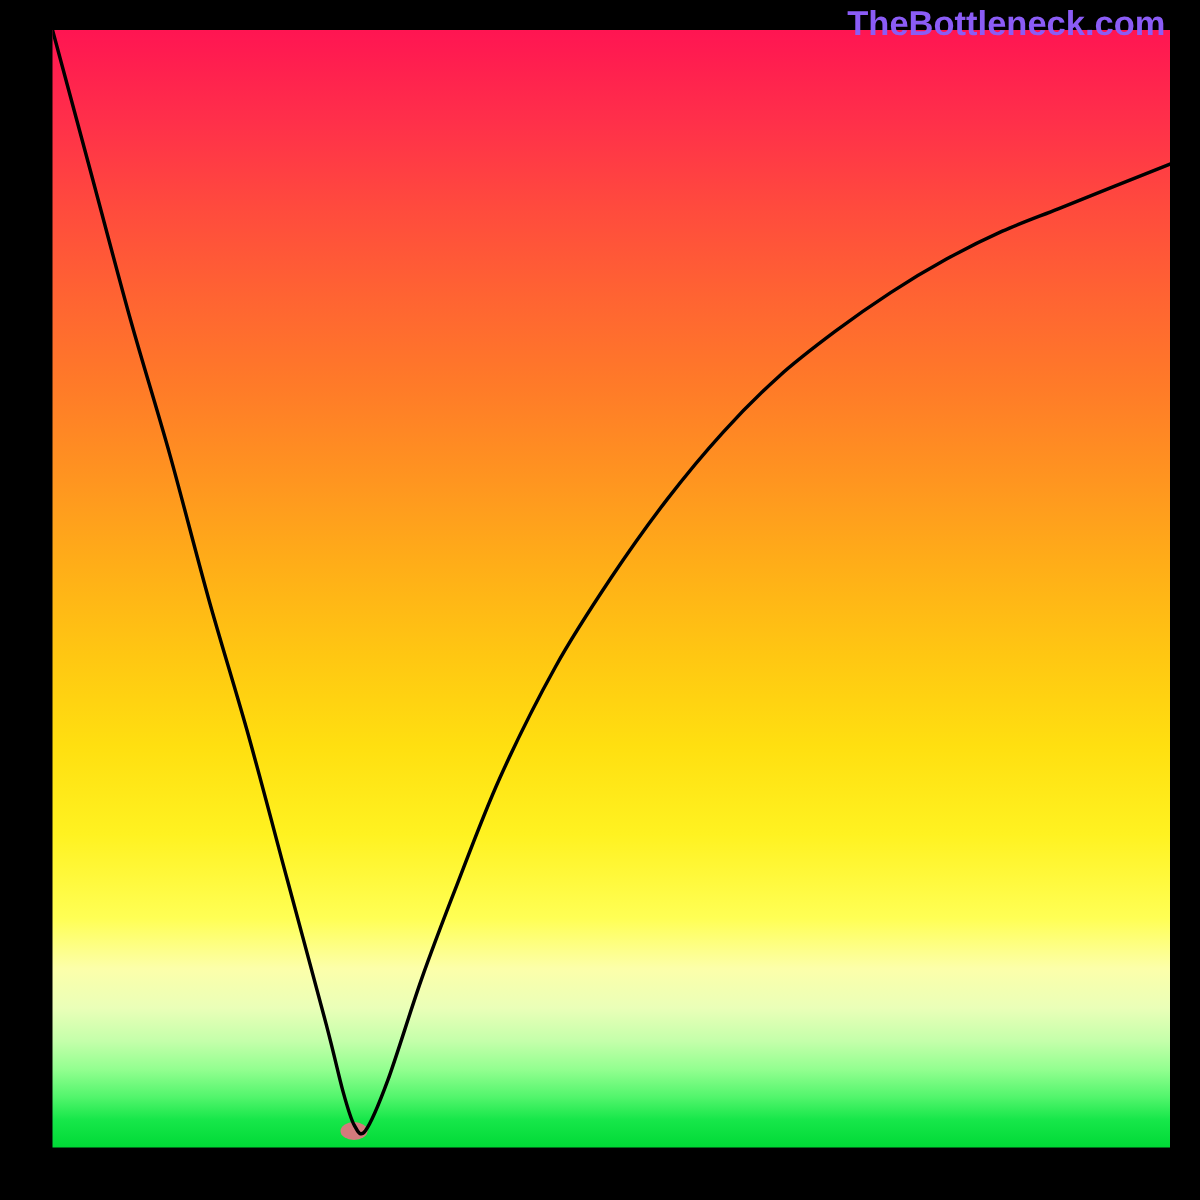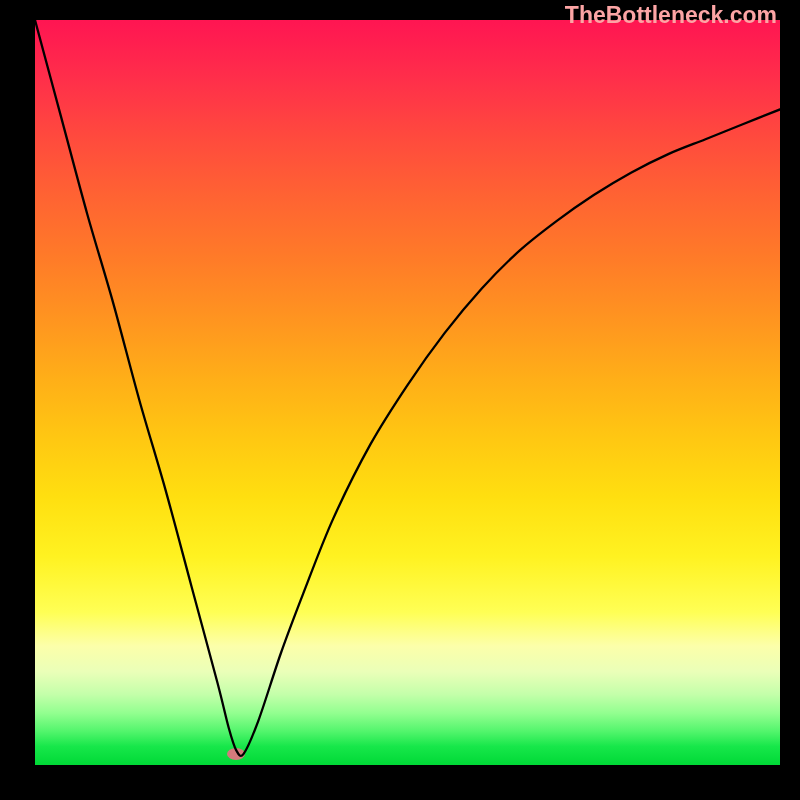--- a/index.html
+++ b/index.html
@@ -44,21 +44,21 @@
       #93ff90 93%,
       #52f56c 95.5%,
       #17e74a 97.5%,
       #00d936 100%
     );
   }
   .watermark {
     position: absolute;
     top: 2px;
     right: 23px;
-    color: #fca5a5;
+    color: #8b5cf6;
     font-size: 23px;
     font-weight: 600;
     letter-spacing: 0px;
     z-index: 5;
     font-family: Arial, Helvetica, sans-serif;
   }
   svg.curve {
     position: absolute;
     left: 0;
     top: 0;

